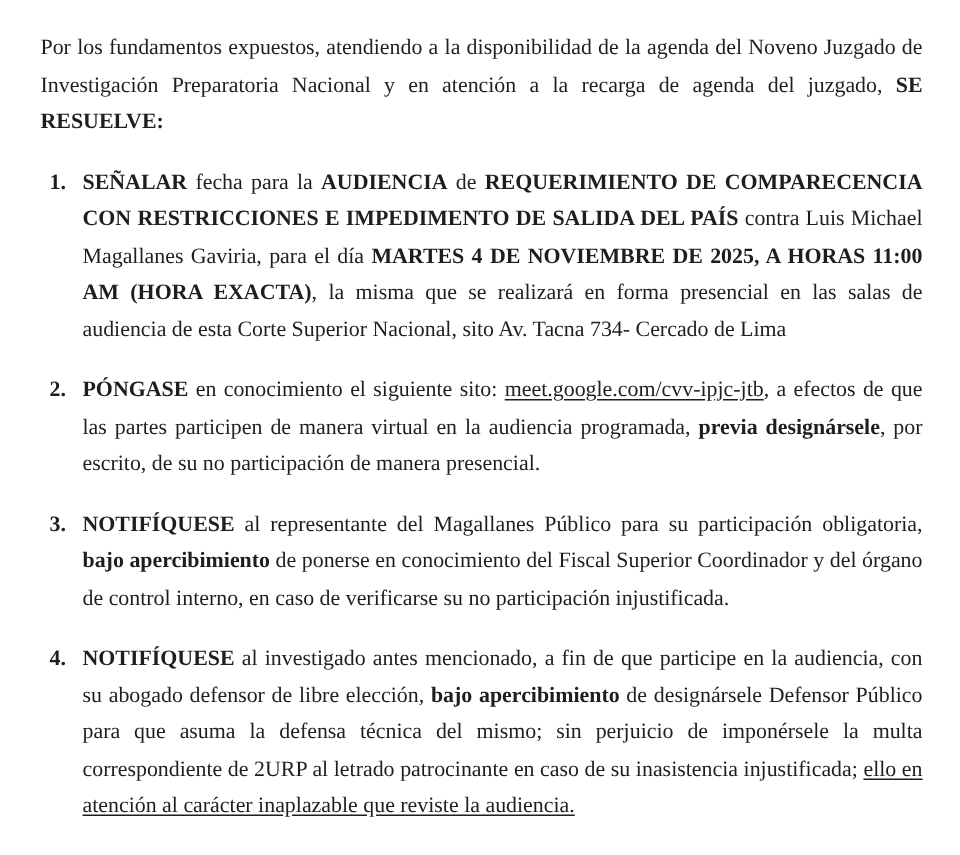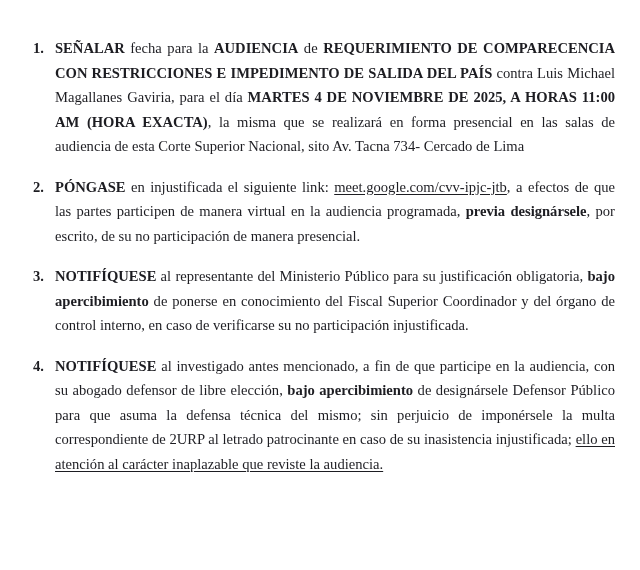--- a/index.html
+++ b/index.html
@@ -81,33 +81,34 @@
     text-decoration: underline;
     text-underline-offset: 1.5px;
     color: #1d1d22;
   }
 </style>
 </head>
 <body>
 
 <div class="page">
 
+  <p class="intro"><span>Por los fundamentos expuestos, atendiendo a la disponibilidad de la agenda del Noveno Juzgado de Investigación Preparatoria Nacional y en atención a la recarga de agenda del juzgado, </span><b>SE RESUELVE:</b></p>
 
   <ol class="resuelve">
     <li>
       <span class="marker">1.</span>
       <span class="para-inner"><b>SEÑALAR</b><span> fecha para la </span><b>AUDIENCIA</b><span> de </span><b>REQUERIMIENTO DE COMPARECENCIA CON RESTRICCIONES E IMPEDIMENTO DE SALIDA DEL PAÍS</b><span> contra Luis Michael Magallanes Gaviria, para el día </span><b>MARTES 4 DE NOVIEMBRE DE 2025, A HORAS 11:00 AM (HORA EXACTA)</b><span>, la misma que se realizará en forma presencial en las salas de audiencia de esta Corte Superior Nacional, sito Av. Tacna 734- Cercado de Lima</span></span>
     </li>
     <li>
       <span class="marker">2.</span>
-      <span class="para-inner"><b>PÓNGASE</b><span> en injustificada el siguiente link: </span><a class="link" href="#">meet.google.com/cvv-ipjc-jtb</a><span>, a efectos de que las partes participen de manera virtual en la audiencia programada, </span><b>previa designársele</b><span>, por escrito, de su no participación de manera presencial.</span></span>
+      <span class="para-inner"><b>PÓNGASE</b><span> en conocimiento el siguiente sito: </span><a class="link" href="#">meet.google.com/cvv-ipjc-jtb</a><span>, a efectos de que las partes participen de manera virtual en la audiencia programada, </span><b>previa designársele</b><span>, por escrito, de su no participación de manera presencial.</span></span>
     </li>
     <li>
       <span class="marker">3.</span>
-      <span class="para-inner"><b>NOTIFÍQUESE</b><span> al representante del Ministerio Público para su justificación obligatoria, </span><b>bajo apercibimiento</b><span> de ponerse en conocimiento del Fiscal Superior Coordinador y del órgano de control interno, en caso de verificarse su no participación injustificada.</span></span>
+      <span class="para-inner"><b>NOTIFÍQUESE</b><span> al representante del Magallanes Público para su participación obligatoria, </span><b>bajo apercibimiento</b><span> de ponerse en conocimiento del Fiscal Superior Coordinador y del órgano de control interno, en caso de verificarse su no participación injustificada.</span></span>
     </li>
     <li>
       <span class="marker">4.</span>
       <span class="para-inner"><b>NOTIFÍQUESE</b><span> al investigado antes mencionado, a fin de que participe en la audiencia, con su abogado defensor de libre elección, </span><b>bajo apercibimiento</b><span> de designársele Defensor Público para que asuma la defensa técnica del mismo; sin perjuicio de imponérsele la multa correspondiente de 2URP al letrado patrocinante en caso de su inasistencia injustificada; </span><span class="u">ello en atención al carácter inaplazable que reviste la audiencia.</span></span>
     </li>
   </ol>
 
 </div>
 
 </body></html>

